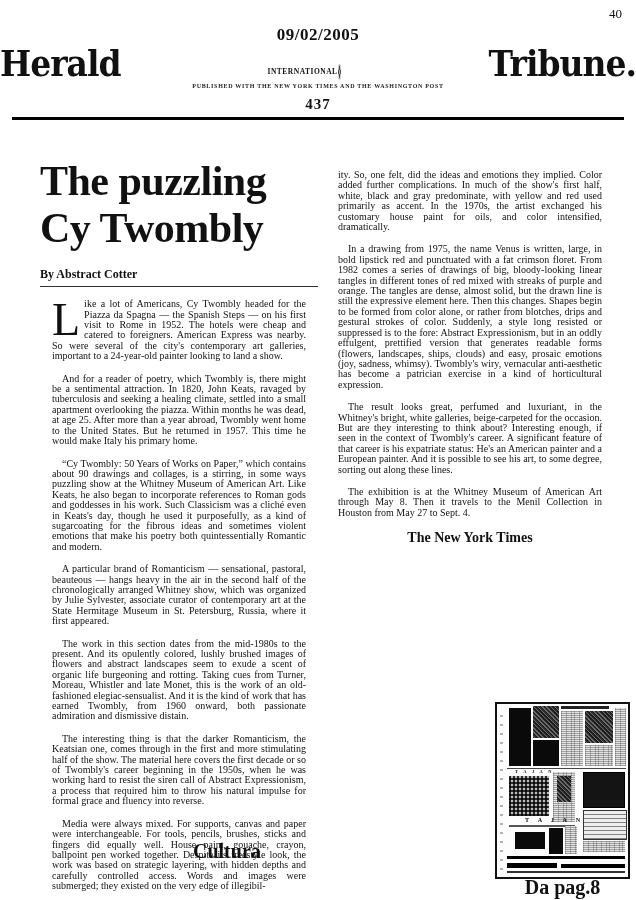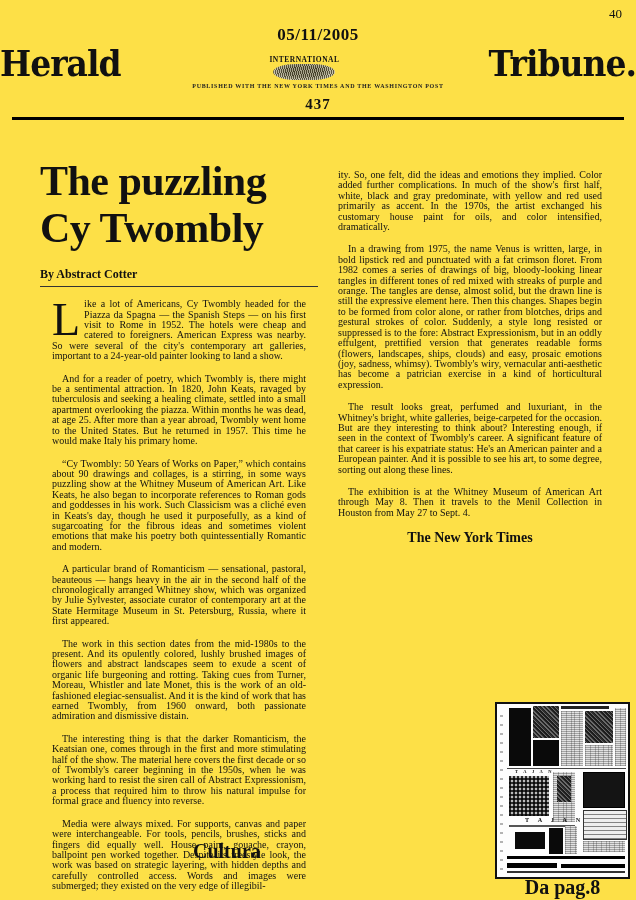--- a/index.html
+++ b/index.html
@@ -1,30 +1,30 @@
 <!DOCTYPE html>
 <html><head>
 <meta charset="utf-8">
 <style>
   html,body{margin:0;padding:0;background:#e8e8e8;}
   .page{
-    position:relative;width:636px;height:900px;background:#fde047;
+    position:relative;width:636px;height:900px;background:#ffffff;
     font-family:"Liberation Serif", serif;color:#111;overflow:hidden;
     margin:0 auto;
   }
   
   .corner-num{position:absolute;top:6px;right:14px;font-size:13px;}
   .header{text-align:center;padding-top:25px;}
   .date{font-weight:bold;font-size:17px;letter-spacing:.5px;}
   .masthead{display:flex;justify-content:space-between;align-items:flex-end;margin-top:2px;line-height:1;}
   .mast-word{
     font-family:"DejaVu Serif", serif;font-weight:bold;font-size:33px;
     letter-spacing:-1px;transform:scaleY(1.05);
   }
-  .mast-mid{display:flex;flex-direction:column;align-items:center;margin:0 2px;width:74px;}
+  .mast-mid{display:flex;flex-direction:row;align-items:center;margin:0 2px;width:74px;}
   .intl{font-size:7.5px;font-weight:bold;letter-spacing:.5px;margin-bottom:1px;}
   .emblem{
     width:62px;height:16px;border-radius:45%/60%;
     background:
       repeating-linear-gradient(75deg, rgba(0,0,0,.55) 0 1px, rgba(255,255,255,.4) 1px 2px),
       radial-gradient(ellipse at 50% 45%, #555 0 40%, #999 70%, #e8e8e8 100%);
     opacity:.85;
   }
   .tagline{font-size:6px;letter-spacing:.7px;color:#222;margin-top:3px;font-weight:bold;}
   .edition{font-weight:bold;font-size:15px;margin-top:7px;letter-spacing:1px;}
@@ -90,21 +90,21 @@
     font-weight:bold;font-size:20px;}
 </style>
 </head>
 <body>
 
 <div class="page">
 
   <div class="corner-num">40</div>
 
   <div class="header">
-    <div class="date">05/11/2005</div>
+    <div class="date">09/02/2005</div>
     <div class="masthead">
       <span class="mast-word">Herald</span>
       <span class="mast-mid">
         <span class="intl">INTERNATIONAL</span>
         <span class="emblem"></span>
       </span>
       <span class="mast-word">Tribune.</span>
     </div>
     <div class="tagline">PUBLISHED WITH THE NEW YORK TIMES AND THE WASHINGTON POST</div>
     <div class="edition">437</div>

